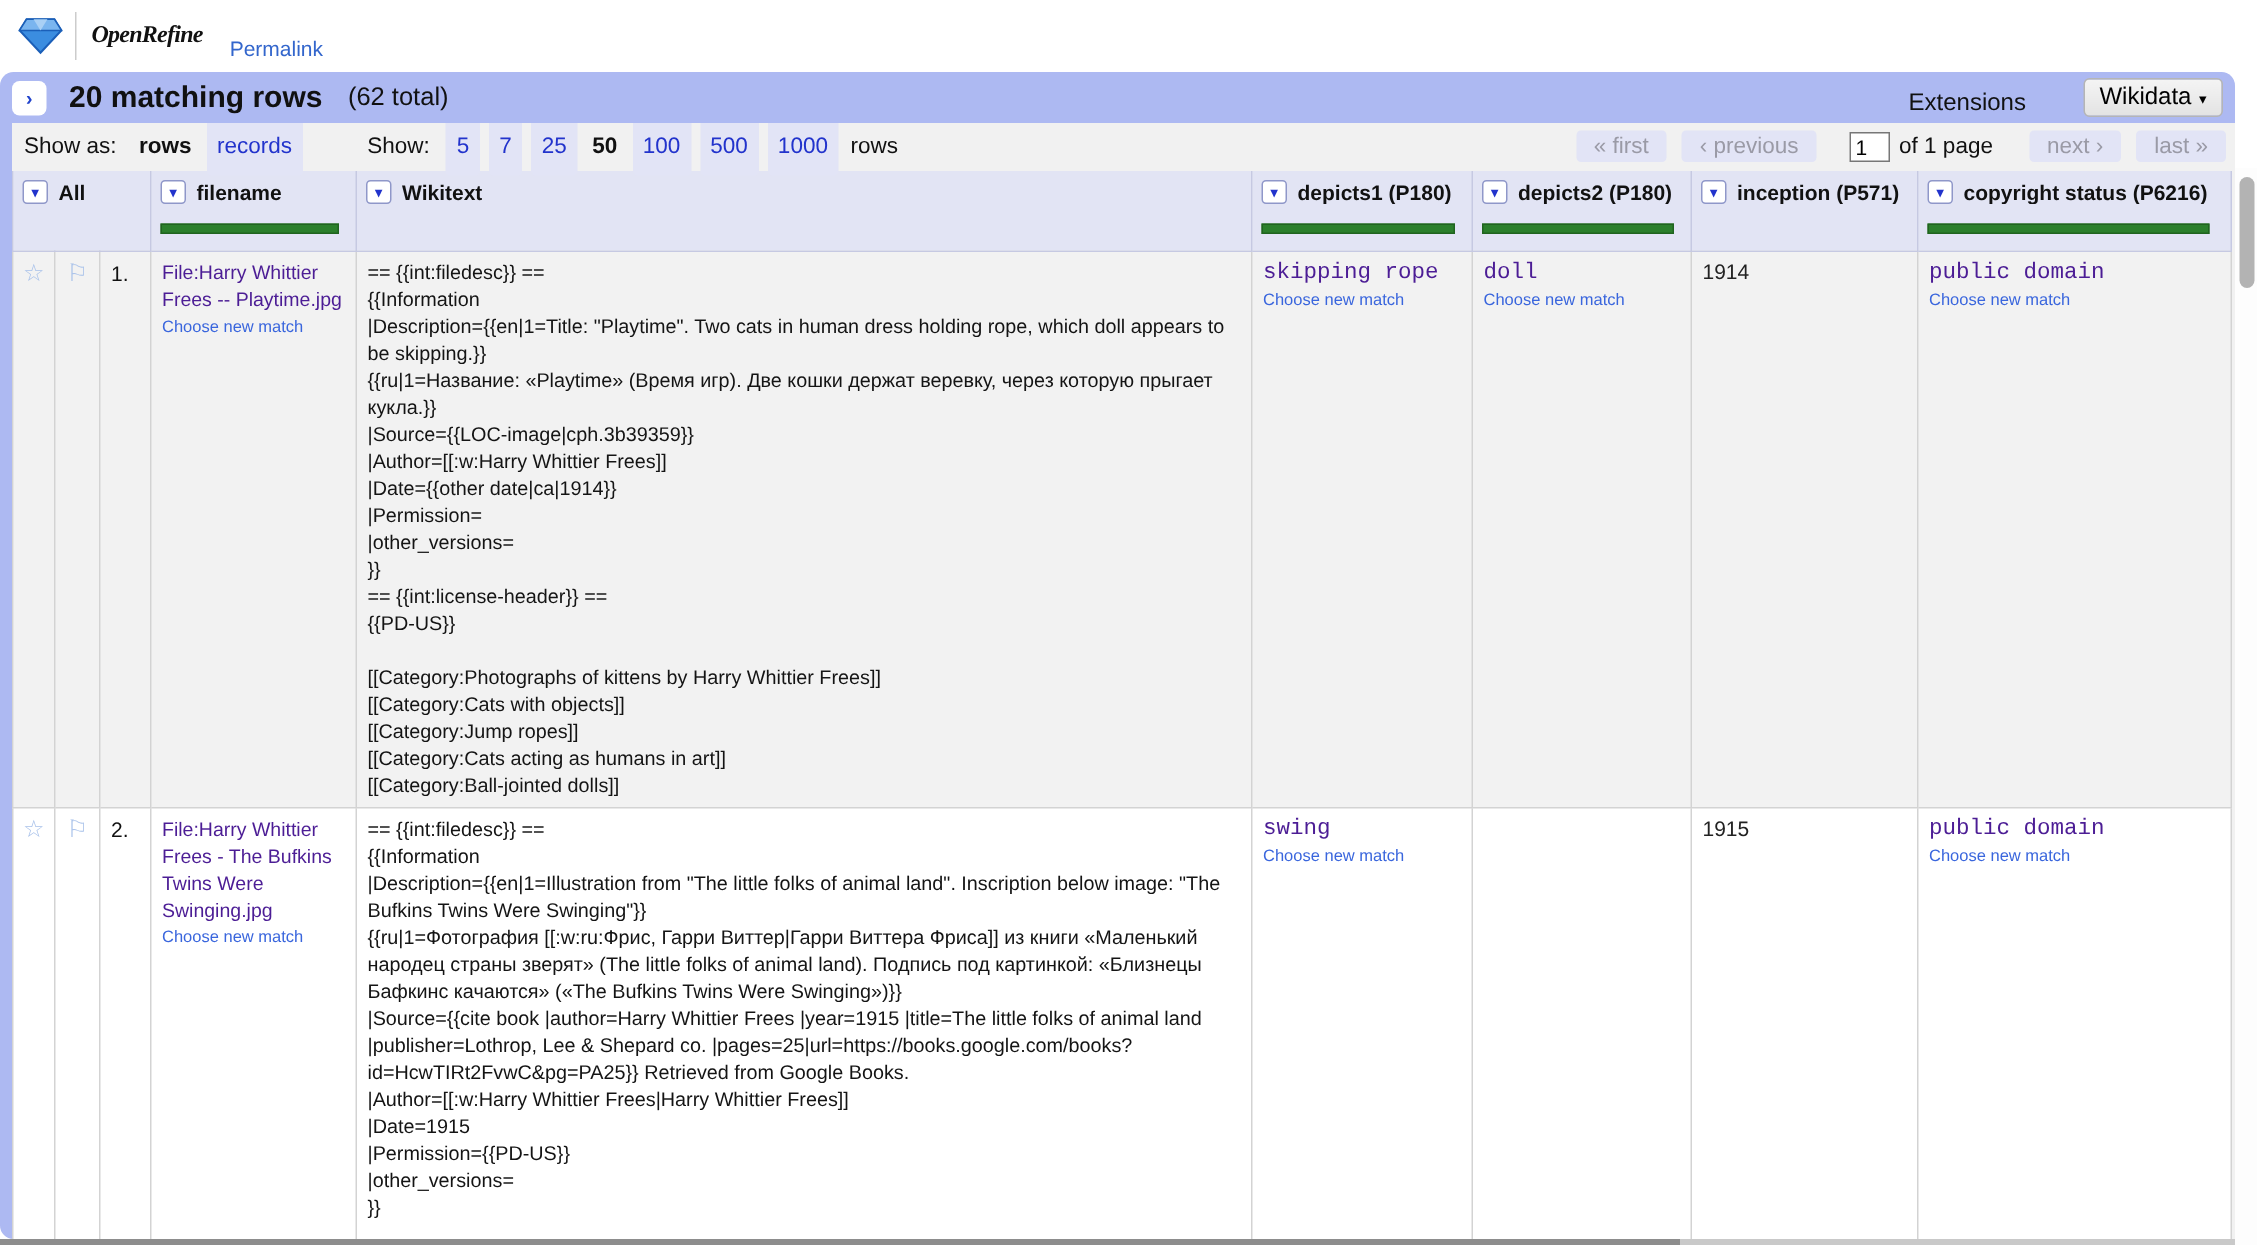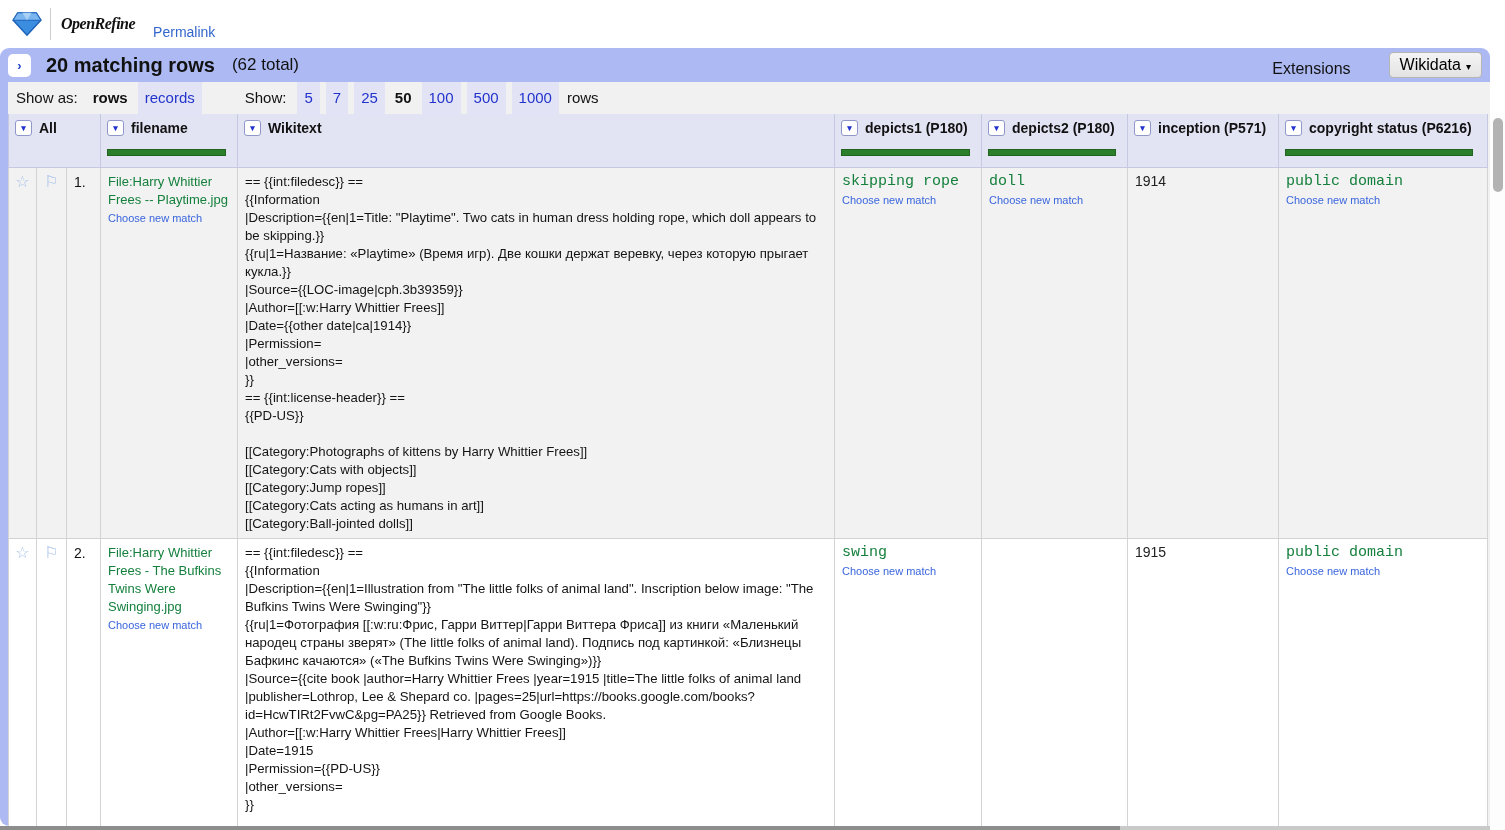--- a/index.html
+++ b/index.html
@@ -81,21 +81,21 @@
     margin-right:7px; cursor:pointer;
   }
   .th-label { font-weight:bold; font-size:14px; white-space:nowrap; overflow:hidden; }
   .recon-bar { height:7px; background:#2b7f2b; border:1px solid #20641f; margin-top:13px; width:96%; }
 
   .grid td { border:1px solid #d3d3d3; vertical-align:top; padding:5px 7px; font-size:13px; }
   tr.row-odd td { background:#f2f2f2; }
   tr.row-even td { background:#ffffff; }
   td.icon-cell { text-align:center; padding:4px 2px; color:#a9c2ea; font-size:16px; cursor:pointer; }
   td.idx-cell { font-size:14px; padding-top:6px; }
-  .cell-link { color:#15803d; font-size:13px; line-height:18px; cursor:pointer; display:block; }
+  .cell-link { color:#4c1d95; font-size:13px; line-height:18px; cursor:pointer; display:block; }
   .cell-link.value { font-size:15px;font-family:Liberation Mono, monospace; }
   .choose-link { color:#3a66dd; font-size:11px; margin-top:3px; display:block; cursor:pointer; }
   .wikitext { white-space:pre-wrap; word-wrap:break-word; line-height:18px; font-size:13.2px; color:#141414; }
   .plain-value { font-size:14px; color:#222; }
 
   
   .vscroll { position:absolute; top:112px; right:0; width:15px; bottom:0; background:#fdfdfd; }
   .vthumb { position:absolute; top:6px; left:2.5px; width:10px; height:74px; background:#b3b3b3; border-radius:6px; }
   .hscroll { position:absolute; bottom:0; left:0; width:1490px; height:4px; background:#c9c9c9; }
   .hthumb { position:absolute; left:0; top:0; height:4px; width:1120px; background:#8d8d8d; }
@@ -142,20 +142,28 @@
         <span class="seg">
           <span class="pill">5</span>
           <span class="pill">7</span>
           <span class="pill">25</span>
           <span class="sel">50</span>
           <span class="pill">100</span>
           <span class="pill">500</span>
           <span class="pill">1000</span>
         </span>
         <span class="rows-suffix">rows</span>
+        <div class="pagination">
+          <span class="pag-btn">« first</span>
+          <span class="pag-btn">‹ previous</span>
+          <input class="page-input" value="1" style="">
+          <span class="of-page">of 1 page</span>
+          <span class="pag-btn">next ›</span>
+          <span class="pag-btn">last »</span>
+        </div>
       </div>
 
       <table class="grid">
         <colgroup>
           <col style="width:28px">
             <col style="width:30px">
             <col style="width:34px">
           <col style="width:137px">
             <col style="width:597px">
             <col style="width:147px">

